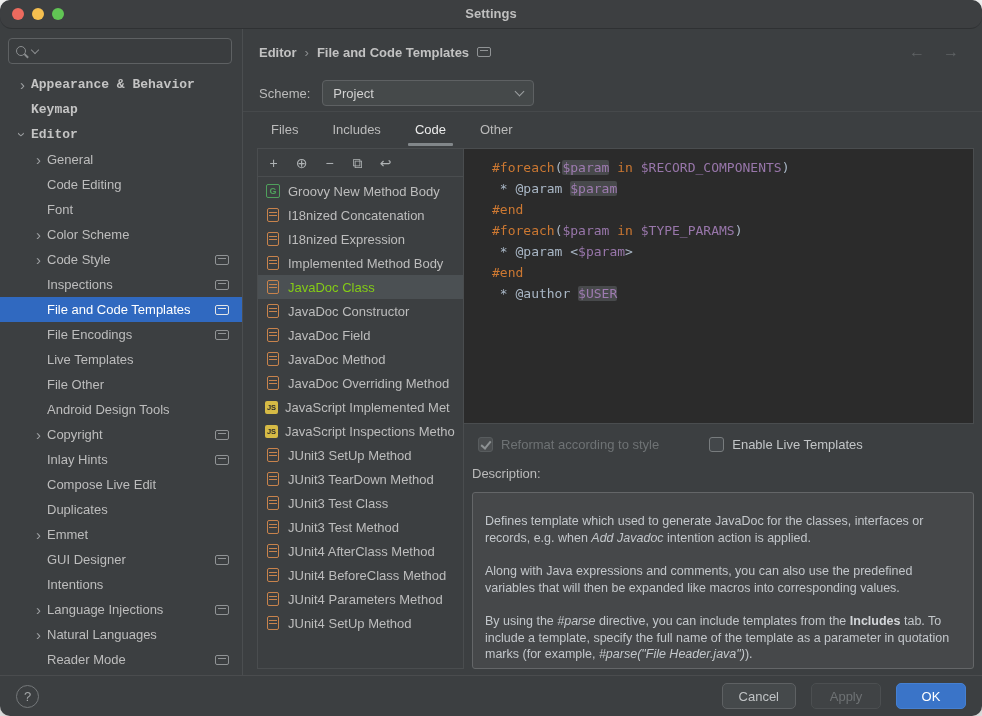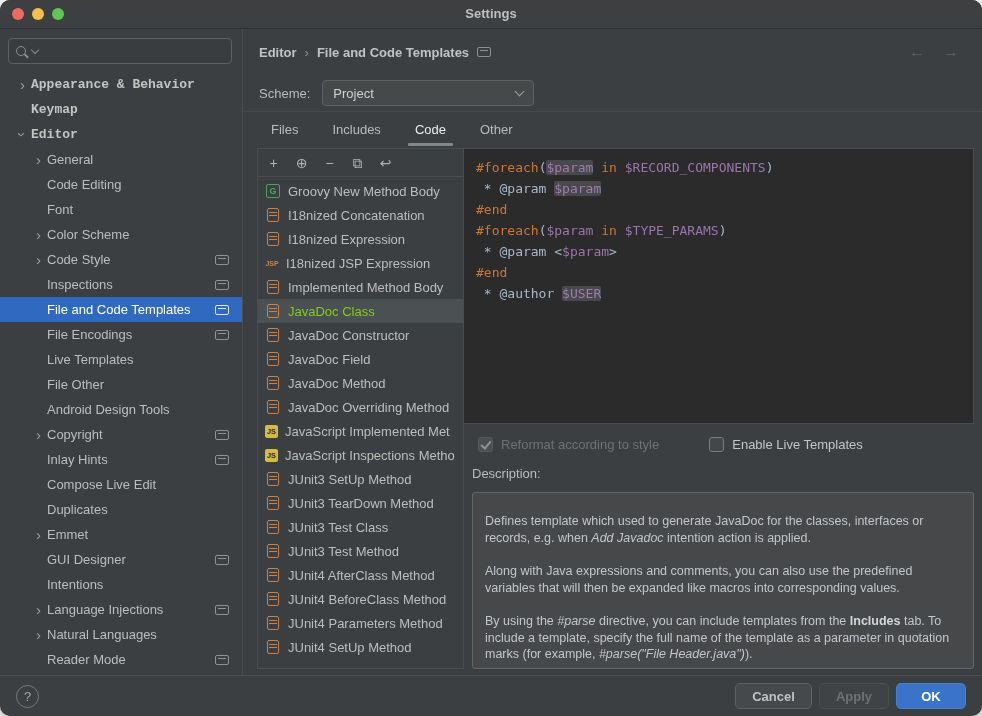--- a/index.html
+++ b/index.html
@@ -1,20 +1,20 @@
 <!DOCTYPE html>
 <html><head>
 <meta charset="utf-8">
 <style>
   html,body{margin:0;padding:0;background:#ffffff;}
   .window{width:982px;height:716px;background:#3C3F41;border-radius:10px;overflow:hidden;
     display:flex;flex-direction:column;font-family:"Liberation Sans",sans-serif;
     color:#BBBBBB;font-size:13px;box-shadow:0 10px 40px rgba(0,0,0,.4);}
   
-  .titlebar{flex:0 0 28px;position:relative;background:#3D3F41;border-bottom:1px solid #2F3133;}
+  .titlebar{flex:0 0 28px;position:relative;background:#3D3F41;border-bottom:1px solid #2F3133;border-radius:12px;}
   .wtitle{position:absolute;left:0;right:0;top:0;line-height:28px;text-align:center;
     font-weight:bold;color:#BFBFBF;font-size:13px;}
   .traffic{position:absolute;left:12px;top:8px;display:flex;gap:8px;z-index:2;}
   .dot{width:12px;height:12px;border-radius:50%;}
   .dot.red{background:#EC6A5E;}.dot.yellow{background:#F5BF4F;}.dot.green{background:#61C554;}
   
   .bodyrow{flex:1;display:flex;min-height:0;}
   .sidebar{flex:0 0 242px;width:242px;border-right:1px solid #4B4E50;display:flex;flex-direction:column;}
   .searchwrap{padding:9px 10px 6px 8px;}
   .search{height:24px;border:1px solid #5E6163;border-radius:4px;background:#3A3D3F;
@@ -81,21 +81,21 @@
     border-radius:2px;position:relative;}
   .ic.template::after{content:"";position:absolute;left:1px;right:1px;top:3px;height:1px;
     background:#C8834C;box-shadow:0 3px 0 #C8834C;}
   .ic.groovy{width:12px;height:12px;flex-basis:12px;margin:0 1px;border:1px solid #4FA05C;
     border-radius:2px;color:#4FA05C;font-size:9px;}
   .ic.jsp{color:#C8834C;font-size:7px;letter-spacing:0;}
   .ic.js{width:13px;height:13px;flex-basis:13px;background:#D6BA45;color:#2B2B2B;font-size:7.5px;
     border-radius:2px;}
   .rightcol{flex:1;display:flex;flex-direction:column;min-width:0;min-height:0;}
   .editor{flex:0 0 276px;background:#2B2B2B;border:1px solid #4A4D4F;border-left:none;
-    padding:8px 12px;font-family:"DejaVu Sans Mono",monospace;font-size:13px;line-height:21px;
+    padding:8px 28px;font-family:"DejaVu Sans Mono",monospace;font-size:13px;line-height:21px;
     color:#A9B7C6;overflow:hidden;box-sizing:border-box;}
   .cl{white-space:pre;}
   .cl .k{color:#CC7832;}
   .cl .v{color:#9876AA;}
   .cl .p{color:#A9B7C6;}
   .cl .vh{color:#9E7BB0;background:#47494B;border-radius:2px;}
   .optsrow{flex:0 0 32px;display:flex;align-items:center;padding:4px 6px 0 14px;gap:8px;}
   .cbgroup{display:flex;align-items:center;gap:8px;}
   .cb{width:15px;height:15px;border-radius:3px;box-sizing:border-box;position:relative;}
   .cb.checkeddis{background:#4B4E50;border:1px solid #585C5E;}
@@ -298,24 +298,20 @@
               </div>
               <div class="litem">
                 <span class="ic template"></span>
                 <span class="llabel">I18nized Concatenation</span>
               </div>
               <div class="litem">
                 <span class="ic template"></span>
                 <span class="llabel">I18nized Expression</span>
               </div>
               <div class="litem">
-                <span class="ic jsp">JSP</span>
-                <span class="llabel">I18nized JSP Expression</span>
-              </div>
-              <div class="litem">
                 <span class="ic template"></span>
                 <span class="llabel">Implemented Method Body</span>
               </div>
               <div class="litem sel">
                 <span class="ic template"></span>
                 <span class="llabel">JavaDoc Class</span>
               </div>
               <div class="litem">
                 <span class="ic template"></span>
                 <span class="llabel">JavaDoc Constructor</span>
@@ -403,20 +399,20 @@
             </div>
         </div>
       </div>
 
     </main>
   </div>
 
   <div class="footer">
     <div class="help">?</div>
     <div class="fspacer"></div>
-    <div style="display:flex;gap:7px;font-weight:bold;" id="footer-buttons">
+    <div style="display:flex;gap:15px;" id="footer-buttons">
         <div class="btn normal">Cancel</div>
         <div class="btn disabled">Apply</div>
         <div class="btn primary">OK</div>
       </div>
   </div>
 
 </div>
 
 </body></html>

